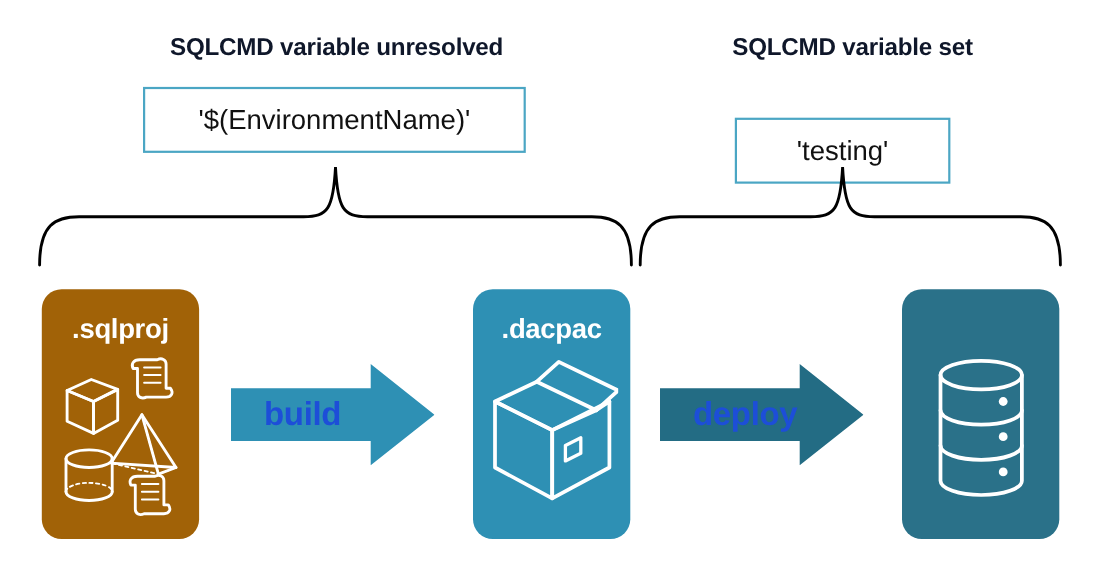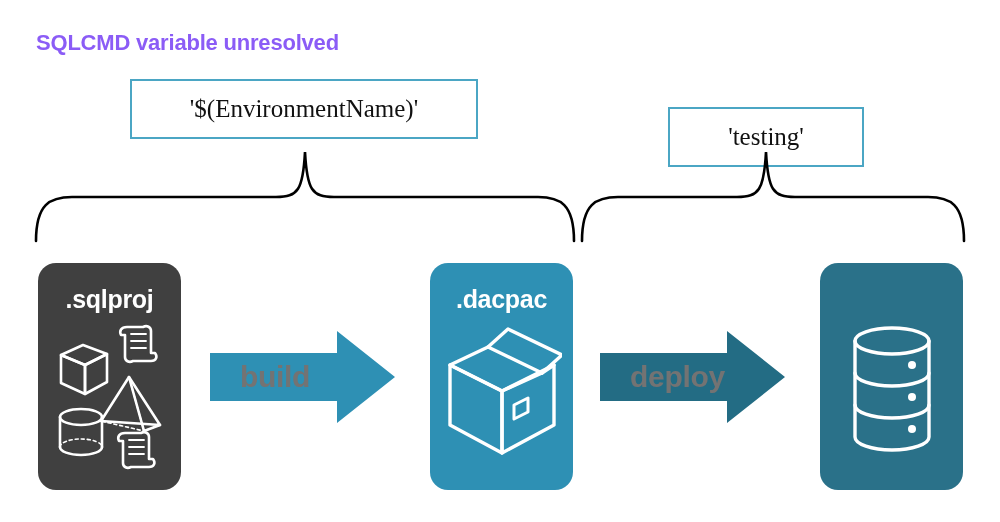--- a/index.html
+++ b/index.html
@@ -19,34 +19,35 @@
     background: #ffffff;
     overflow: hidden;
   }
 
   
   .section-title {
     position: absolute;
     font-family: "Liberation Sans", sans-serif;
     font-weight: bold;
     font-size: 22px;
-    color: #8b5cf6;
+    color: #0f172a;
     letter-spacing: -0.2px;
+    text-align: center;
     white-space: nowrap;
   }
   #title-left  { left: 36px;  top: 30px; width: 540px; }
   #title-right { left: 580px; top: 30px; width: 390px; }
 
   
   .code-box {
     position: absolute;
     box-sizing: border-box;
     border: 2px solid #4BA6C4;
     background: #ffffff;
-    font-family: Liberation Serif, serif;
+    font-family: Liberation Sans, sans-serif;
     font-size: 25px;
     color: #111111;
     display: flex;
     align-items: center;
     justify-content: center;
     white-space: nowrap;
     text-align: center;
   }
   #code-left  { left: 130px; top: 79px;  width: 348px; height: 60px; }
   #code-right { left: 668px; top: 79px;  width: 196px; height: 60px; margin-top: 28px; }
@@ -101,36 +102,37 @@
     position: absolute;
     left: 0;
     top: 0;
     width: 100%;
     height: 100%;
     display: flex;
     align-items: center;
     font-family: "Liberation Sans", sans-serif;
     font-weight: bold;
     font-size: 30px;
-    color: #737373;
+    color: #1d4ed8;
     letter-spacing: -0.3px;
     padding-left: 30px;
     box-sizing: border-box;
     white-space: nowrap;
   }
   #arrow-build  { left: 210px; top: 331px; width: 185px; height: 92px; }
   #arrow-deploy { left: 600px; top: 331px; width: 185px; height: 92px; padding-left: 40px; }
 </style>
 </head>
 <body>
 
 <div id="stage">
 
   <div class="section-title" id="title-left">SQLCMD variable unresolved</div>
 
+  <div class="section-title" id="title-right">SQLCMD variable set</div>
 
   <div class="code-box" id="code-left">'$(EnvironmentName)'</div>
 
   <div class="code-box" id="code-right">'testing'</div>
 
   <svg id="braces" viewBox="0 0 1000 522">
 
     <path fill="none" stroke="#000000" stroke-width="2.6" stroke-linecap="round" d="M 36 241
              C 36 204, 50 197, 72 197
              L 276 197
@@ -141,21 +143,21 @@
 
     <path fill="none" stroke="#000000" stroke-width="2.6" stroke-linecap="round" d="M 582 241
              C 582 204, 596 197, 618 197
              L 737 197
              C 759 197, 764 190, 766 152
              C 768 190, 773 197, 795 197
              L 928 197
              C 950 197, 964 204, 964 241"></path>
   </svg>
 
-  <div class="card" id="card-sqlproj" style="background:#404040;">
+  <div class="card" id="card-sqlproj" style="background:#a16207;">
     <div class="card-label">.sqlproj</div>
     <div class="card-art">
       <svg width="125" height="150" viewBox="0 0 125 150">
         <g fill="none" stroke="#ffffff" stroke-width="2.6" stroke-linecap="round" stroke-linejoin="round">
 
           <g>
             <path d="M 14 34 L 36 24 L 60 33 L 38 44 Z"></path>
             <path d="M 14 34 L 14 62 L 38 73 L 38 44 Z"></path>
             <path d="M 38 44 L 60 33 L 60 61 L 38 73 Z"></path>
             <path d="M 14 34 L 38 44" stroke-dasharray="3 3" stroke-width="1.6"></path>

